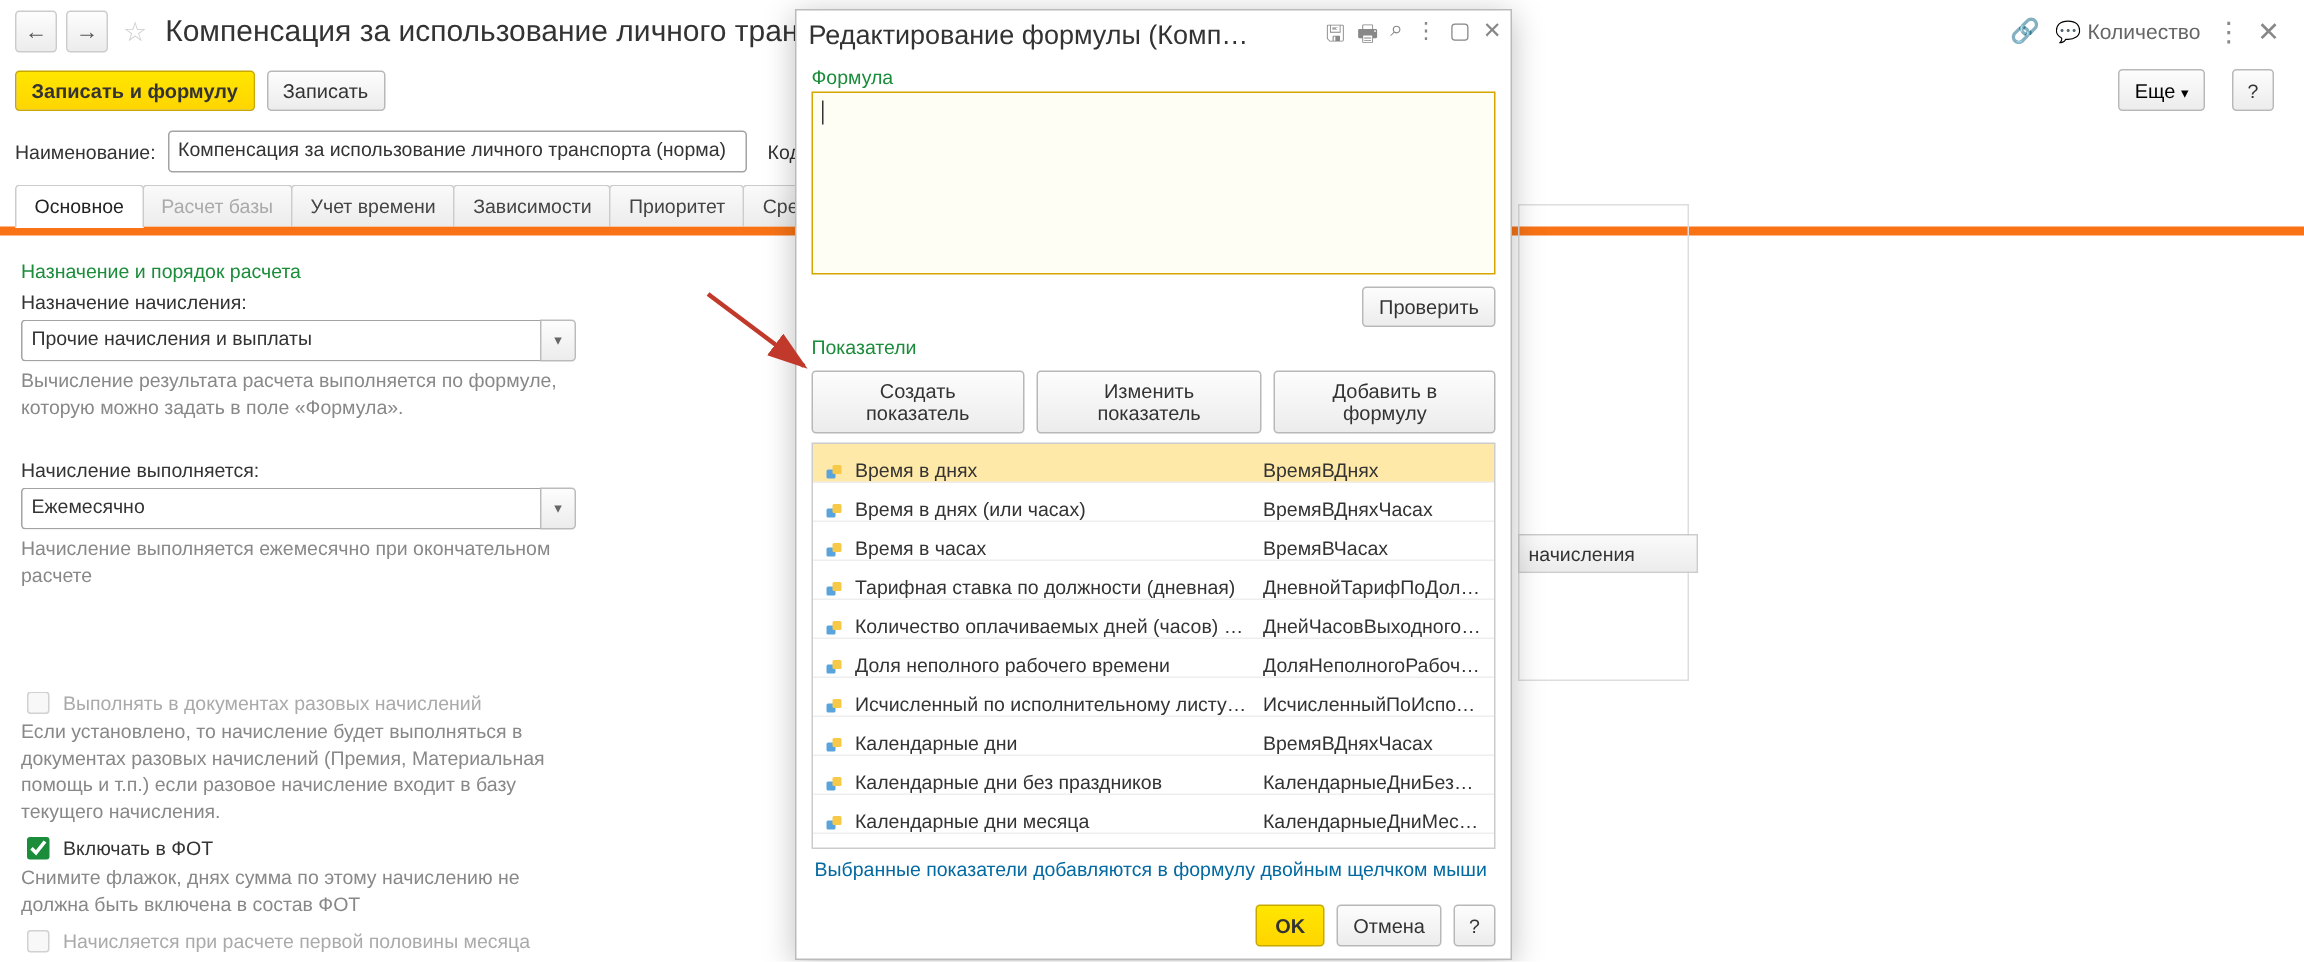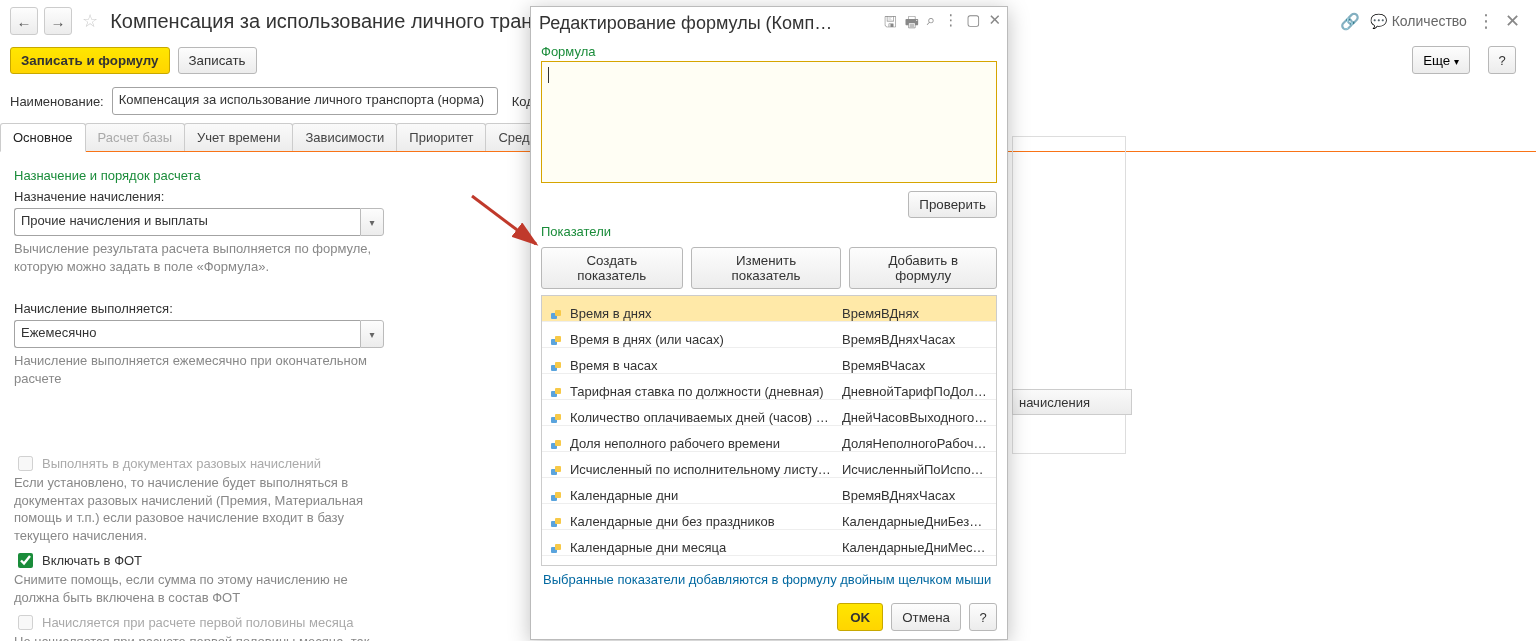--- a/index.html
+++ b/index.html
@@ -42,21 +42,21 @@
 .btn-primary { background:linear-gradient(#ffe600,#ffd500); border:1px solid #c7a800; font-weight:bold;}
 .more-btn { border:1px solid #b8b8b8; background:linear-gradient(#fdfdfd,#ececec); border-radius:3px; padding:5px 10px; cursor:pointer;}
 .q-btn { border:1px solid #b8b8b8; background:linear-gradient(#fdfdfd,#ececec); border-radius:3px; width:26px; height:26px; cursor:pointer; display:flex; align-items:center; justify-content:center;}
 .right-toolbar{ margin-left:auto; display:flex; gap:18px; padding-right:10px;}
 .row-field { display:flex; align-items:center; gap:8px; padding:2px 10px 8px 10px;}
 .label { color:#333; }
 .textbox { border:1px solid #a3a3a3; border-radius:3px; padding:4px 6px; background:#fff; color:#333; min-height:18px;}
 .dropdown-wrap{ position:relative; display:flex;}
 .dropdown-wrap .textbox{ border-top-right-radius:0; border-bottom-right-radius:0; border-right:0;}
 .dd-btn{ width:22px; border:1px solid #bbb; border-radius:0 3px 3px 0; background:linear-gradient(#fdfdfd,#ececec); display:flex; align-items:center; justify-content:center; cursor:pointer; font-size:10px; color:#666;}
-.tabs { display:flex; border-bottom:1px solid #f97316; }
+.tabs { display:flex; border-bottom:6px solid #f97316; padding-left:10px; }
 .tab { padding:6px 12px; border:1px solid #ccc; border-bottom:none; background:linear-gradient(#fafafa,#ececec); margin-right:-1px; color:#444; cursor:pointer; position:relative; top:0px; border-radius:3px 3px 0 0;}
 .tab.active { background:#fff; color:#222; z-index:2; border-bottom:1px solid #fff; margin-bottom:-1px;}
 .tab.disabled { color:#aaa; }
 .content { padding:10px 14px; position:relative; }
 .sect-title { color:#1a8c3a; margin:6px 0 6px 0;}
 .help-text { color:#888; line-height:1.35; max-width:370px; }
 .chk { display:flex; align-items:center; gap:6px; margin-top:6px; }
 .chk input[type=checkbox]{ width:15px; height:15px; }
 .chk .lbl-dis { color:#aaa;}
 .chk-green { accent-color: #1a8c3a; }
@@ -166,32 +166,32 @@
   <div class="chk">
       <input type="checkbox" disabled="" style="">
       <span class="lbl-dis">Выполнять в документах разовых начислений</span>
     </div>
   <div class="help-text">Если установлено, то начисление будет выполняться в документах разовых начислений (Премия, Материальная помощь и т.п.) если разовое начисление входит в базу текущего начисления.</div>
 
   <div class="chk">
       <input type="checkbox" checked="" class="chk-green" style="">
       <span>Включать в ФОТ</span>
     </div>
-  <div class="help-text">Снимите помощь, если сумма по этому начислению не должна быть включена в состав ФОТ</div>
+  <div class="help-text">Снимите флажок, днях сумма по этому начислению не должна быть включена в состав ФОТ</div>
 
   <div class="chk">
       <input type="checkbox" disabled="" style="">
       <span class="lbl-dis">Начисляется при расчете первой половины месяца</span>
     </div>
   <div class="help-text">Не начисляется при расчете первой половины месяца, так как может начисляться только в целом за месяц при окончательном расчете</div>
 
 </div>
 
 <div style="position:absolute; left:1012px; top:136px; width:112px; height:316px; border:1px solid #ddd;"></div>
-<div style="position:absolute; left:1012px; top:356px; width:112px; height:24px; border:1px solid #ccc; background:linear-gradient(#fafafa,#ececec); display:flex; align-items:center; padding-left:6px;margin-top:33px;">начисления</div>
+<div style="position:absolute; left:1012px; top:356px; width:112px; height:24px; border:1px solid #ccc; background:linear-gradient(#fafafa,#ececec); display:flex; align-items:center; padding-left:6px;">начисления</div>
 
 <svg class="arrow" viewBox="0 0 80 60">
   <defs>
       <marker id="ah" markerWidth="10" markerHeight="10" refX="8" refY="3" orient="auto">
         <path d="M0,0 L0,6 L9,3 z" fill="#c0392b"></path>
       </marker>
     </defs>
   <line x1="2" y1="2" x2="66" y2="50" stroke="#c0392b" stroke-width="3" marker-end="url(#ah)"></line>
 </svg>
 

